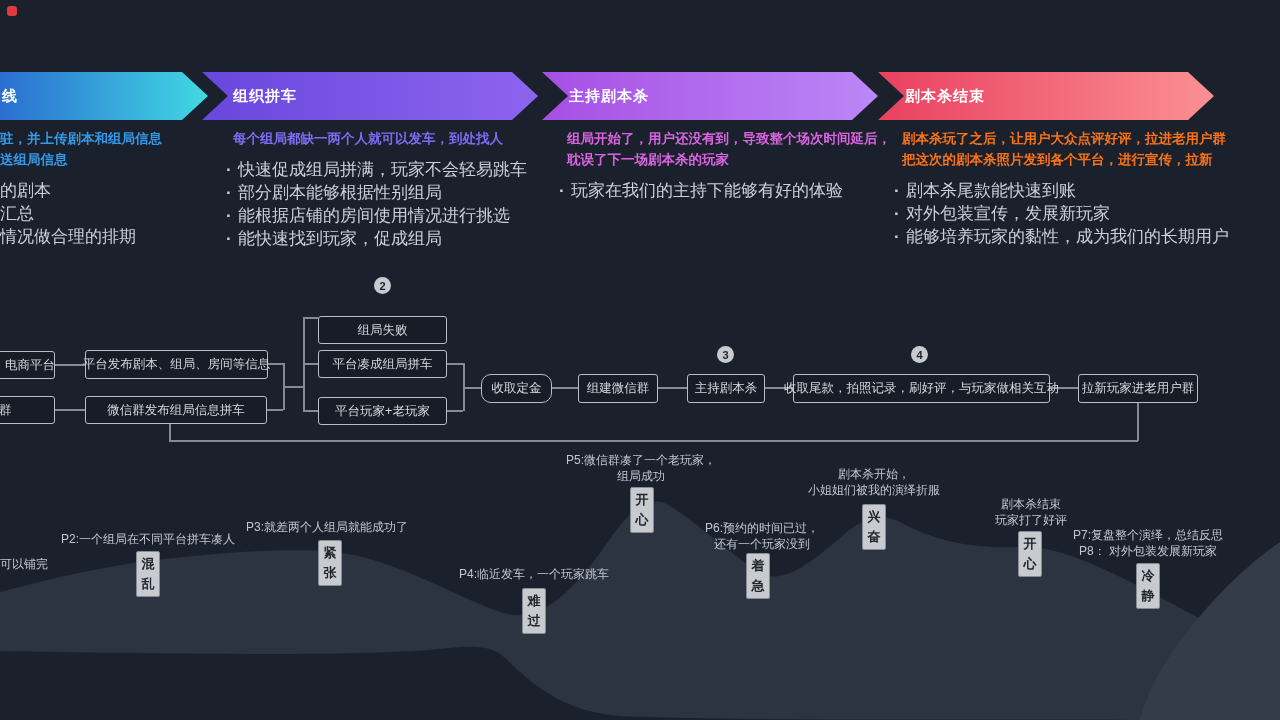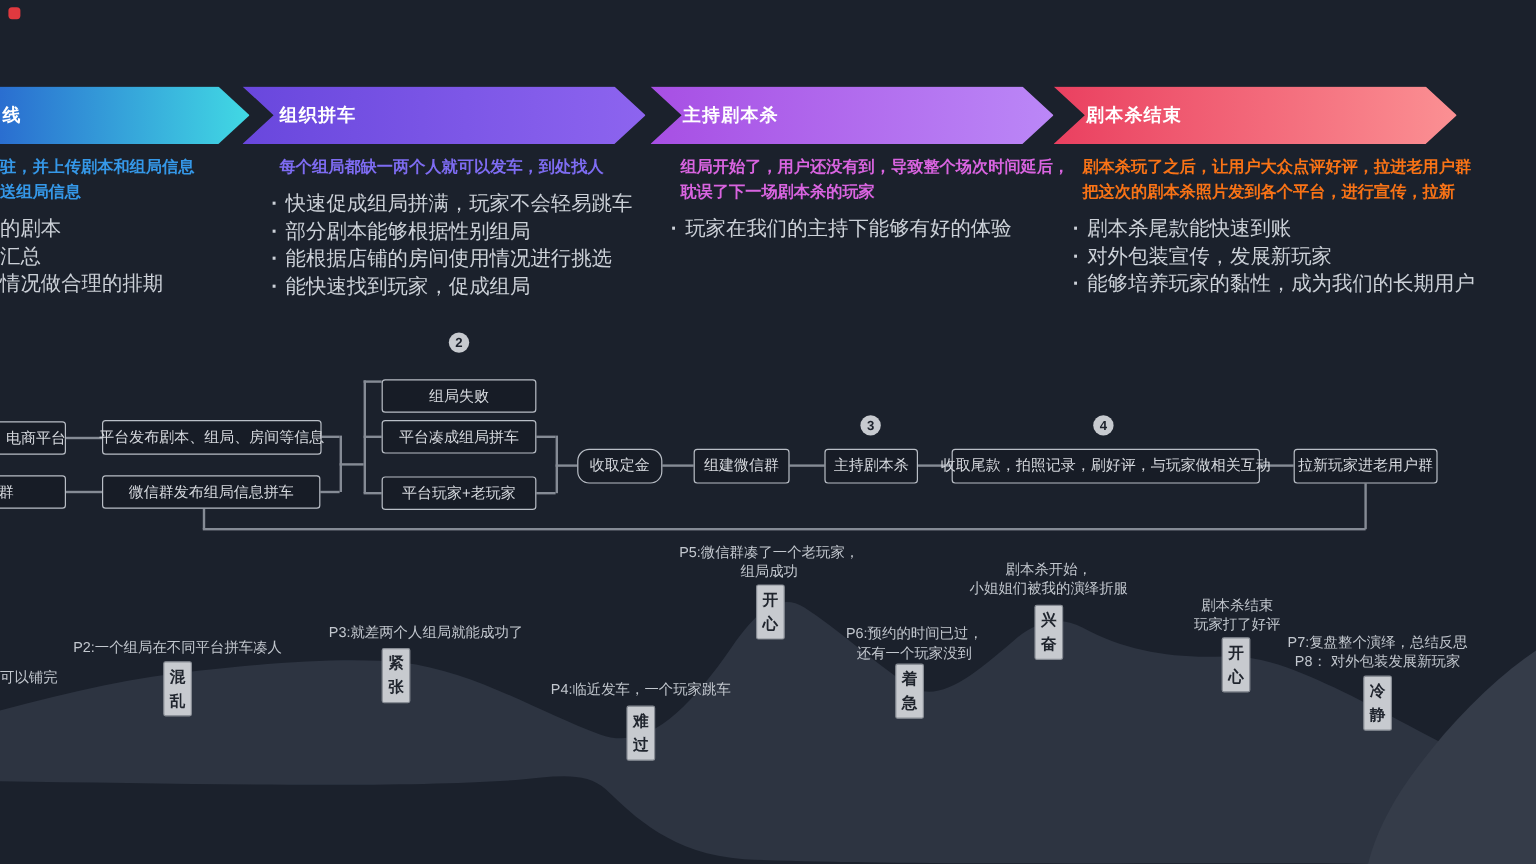--- a/index.html
+++ b/index.html
@@ -174,21 +174,21 @@
 <div class="stepc" style="left:374px;top:277px;">2</div>
 <div class="stepc" style="left:717px;top:346px;">3</div>
 <div class="stepc" style="left:911px;top:346px;">4</div>
 
 <div class="ann leftcut" style="left:-12px;top:556px;">
   <span>候可以铺完</span>
 </div>
 <div class="ann" style="left:148px;top:531px;">
   <span>P2:一个组局在不同平台拼车凑人</span>
 </div>
-<div class="ann" style="left:327px;top:519px;margin-left:28px;">
+<div class="ann" style="left:327px;top:519px;">
   <span>P3:就差两个人组局就能成功了</span>
 </div>
 <div class="ann" style="left:534px;top:566px;">
   <span>P4:临近发车，一个玩家跳车</span>
 </div>
 <div class="ann" style="left:641px;top:452px;">
   <span>P5:微信群凑了一个老玩家，</span>
   <span>组局成功</span>
 </div>
 <div class="ann" style="left:762px;top:520px;">

